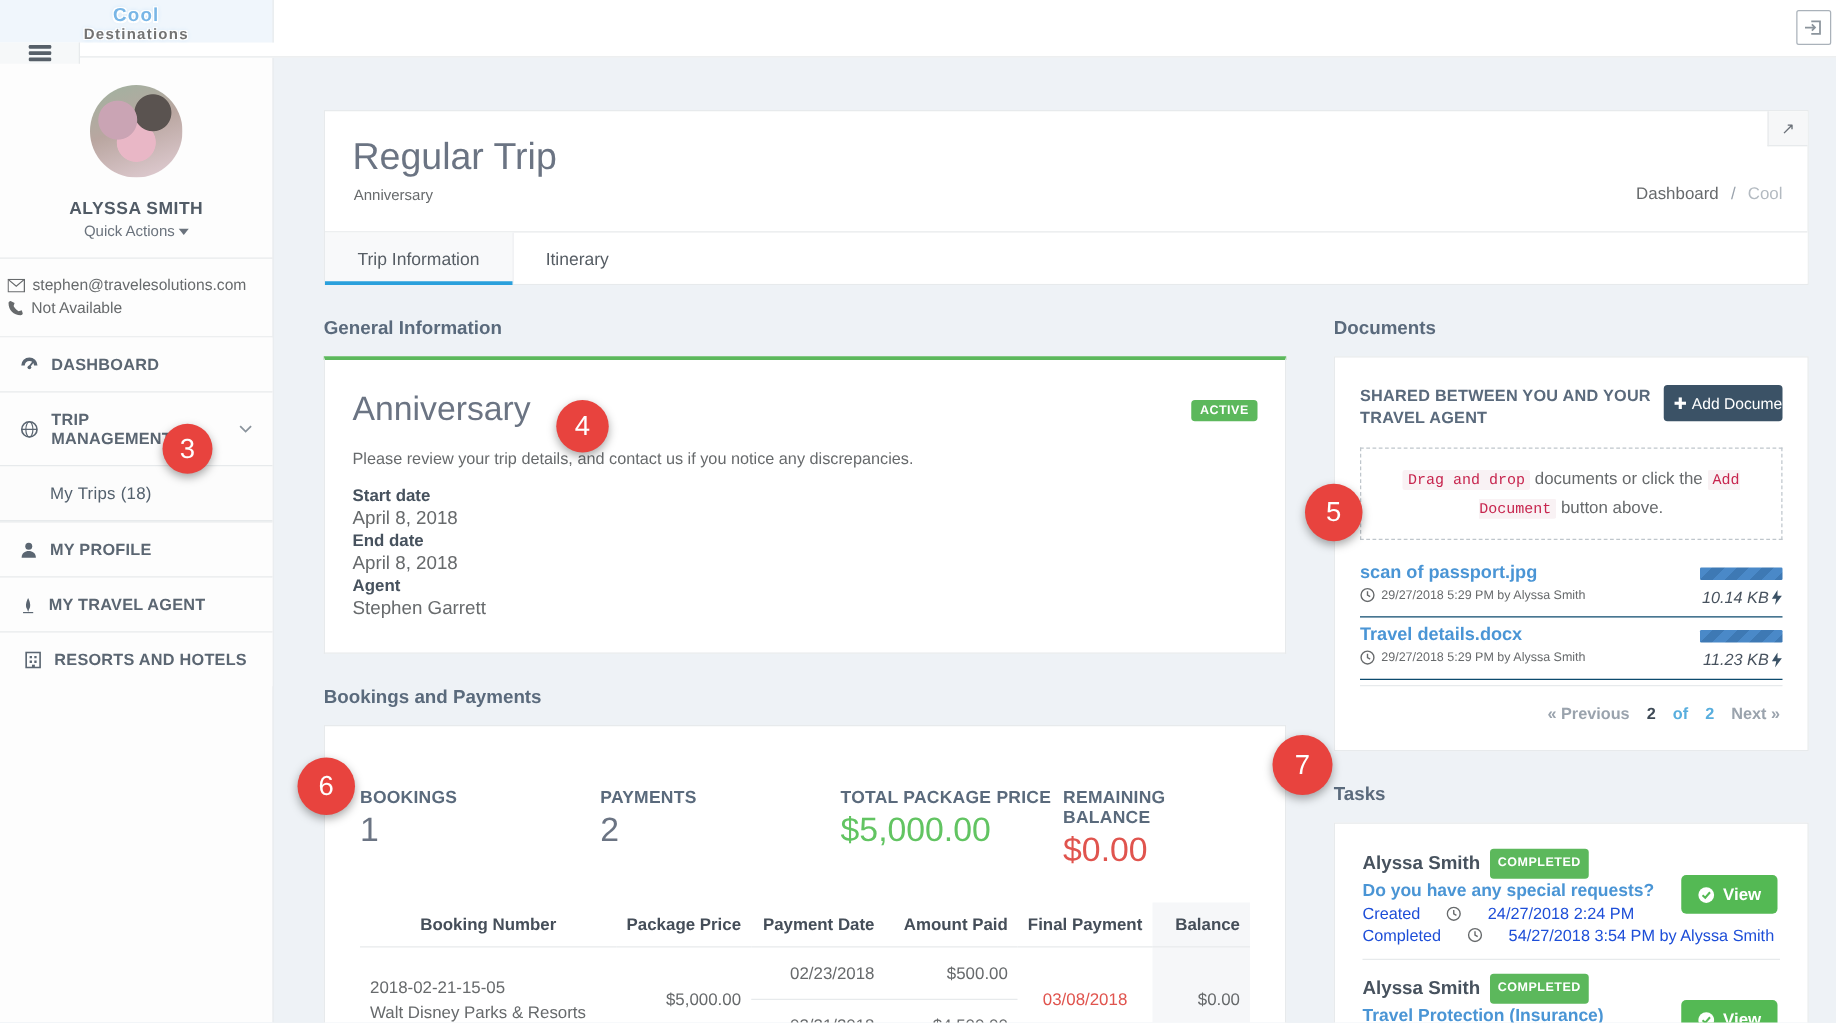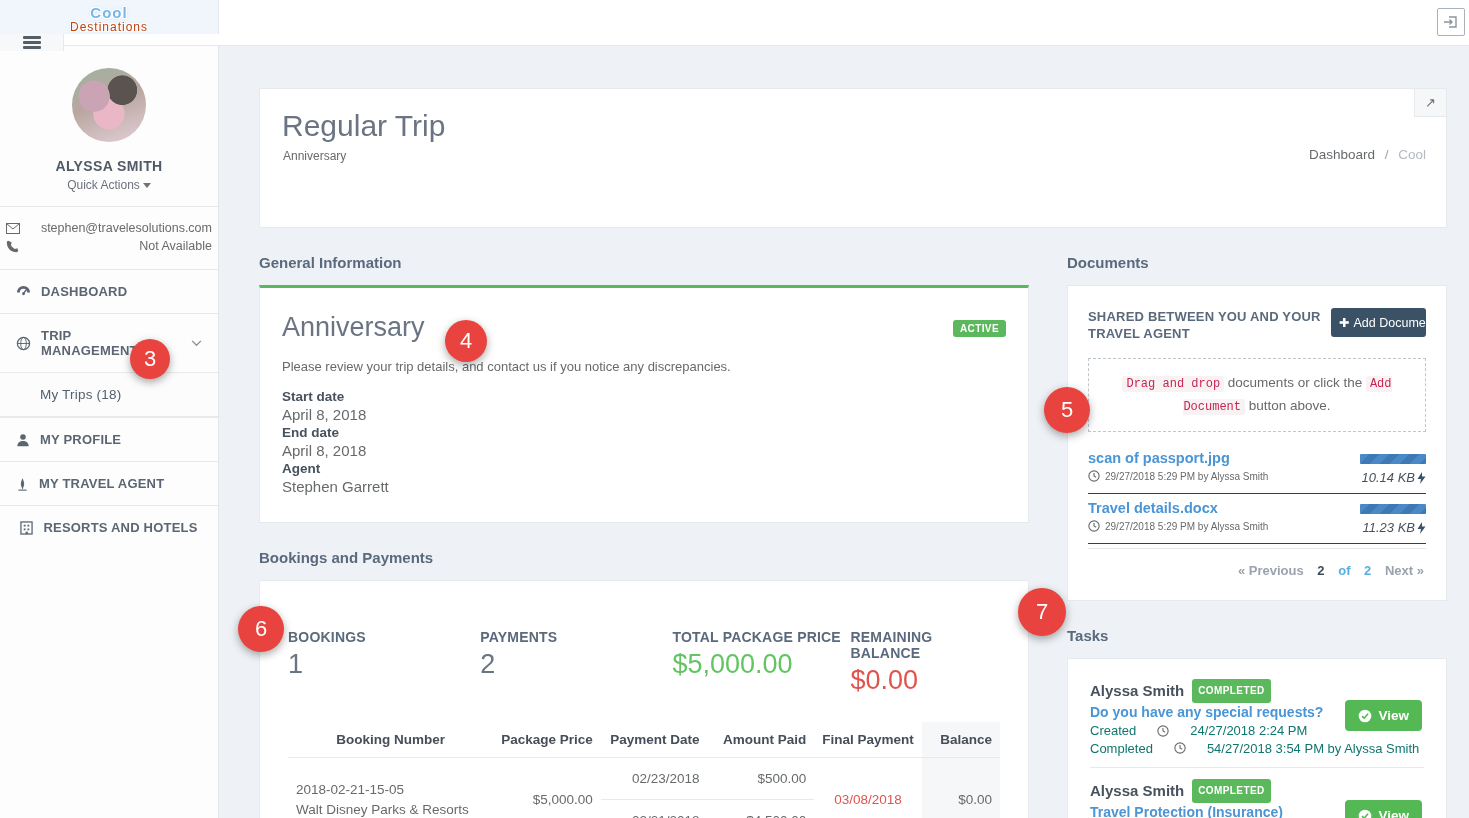--- a/index.html
+++ b/index.html
@@ -4,41 +4,41 @@
 <style>
   * { margin:0; padding:0; box-sizing:border-box; }
   html,body { width:1469px; height:818px; overflow:hidden; }
   body { font-family:"Liberation Sans", sans-serif; background:#eef2f6; color:#676a6c; position:relative; }
 
   
   .topbar { position:absolute; top:0; left:0; width:1469px; height:46px; background:#fff; border-bottom:1px solid #e7eaec; display:flex; z-index:5;flex-direction:column; }
   .logo-cell { width:219px; height:100%; background:#f0f6fc; border-right:1px solid #e7eaec; text-align:center; padding-top:4px; }
   .logo-line1 { font-size:15px; font-weight:800; color:#79b6e6; letter-spacing:1px;
     text-shadow:-1px -1px 0 #fff,1px -1px 0 #fff,-1px 1px 0 #fff,1px 1px 0 #fff,0 0 4px #bcdcf5; }
-  .logo-line2 { font-size:12px; font-weight:400; color:#c2410c; letter-spacing:1px; margin-top:-1px;
+  .logo-line2 { font-size:12px; font-weight:700; color:#737373; letter-spacing:1px; margin-top:-1px;
     text-shadow:-1px -1px 0 #fff,1px -1px 0 #fff,-1px 1px 0 #fff,1px 1px 0 #fff,0 0 4px #bcdcf5; }
   .hamburger-cell { width:64px; height:100%; background:#f6f8f9; border-right:1px solid #e7eaec; display:flex; align-items:center; justify-content:center; cursor:pointer; }
   .hamburger { width:18px; }
   .hamburger span { display:block; height:3px; background:#565f68; margin:2px 0; border-radius:1px; }
   .logout-btn { position:absolute; right:4px; top:8px; width:28px; height:28px; border:1px solid #aab2ba; border-radius:2px; display:flex; align-items:center; justify-content:center; color:#8b949c; background:#fff; cursor:pointer; }
 
   
   .sidebar { position:absolute; top:46px; left:0; width:219px; height:772px; background:#fdfdfd; border-right:1px solid #e2e6ea; }
   .profile { text-align:center; padding:22px 10px 14px; border-bottom:1px solid #e7eaec; }
   .avatar { width:74px; height:74px; border-radius:50%; margin:0 auto 16px; overflow:hidden;
     background:
       radial-gradient(circle at 30% 38%, #caa4b4 0 22%, transparent 23%),
       radial-gradient(circle at 68% 30%, #5a5350 0 20%, transparent 21%),
       radial-gradient(circle at 50% 62%, #e9b7c6 0 26%, transparent 27%),
       linear-gradient(160deg, #9fb3a0 0%, #b9a6a0 45%, #e3cfd6 100%); }
   .profile-name { font-size:14px; font-weight:700; color:#515b66; letter-spacing:.4px; }
   .quick-actions { font-size:12px; color:#6b737d; margin-top:4px; cursor:pointer; }
   .caret-down { display:inline-block; width:0; height:0; border-left:4px solid transparent; border-right:4px solid transparent; border-top:5px solid #6b737d; margin-left:3px; vertical-align:middle; }
   .contact { text-align:center; padding:10px 6px 12px; border-bottom:1px solid #e7eaec; font-size:12.5px; color:#676a6c; }
-  .contact-line { margin:4px 0; display:flex; align-items:center; justify-content:space-between; gap:6px; }
+  .contact-line { margin:4px 0; display:flex; align-items:center; justify-content:flex-start; gap:6px; }
   .nav { }
   .nav-item { display:flex; align-items:center; gap:10px; padding:14px 16px; border-top:1px solid #e7eaec; font-size:13px; font-weight:700; color:#5b6672; letter-spacing:.2px; cursor:pointer; background:#fdfdfd; }
   .nav-item:first-child { border-top:none; }
   .nav-item .spacer { flex:1; }
   .nav-sub { padding-left:40px; font-weight:400; font-size:13.5px; color:#54616e; border-top:1px solid #e7eaec; border-bottom:1px solid #e7eaec; background:#fcfcfc; }
   .nav-end { border-top:1px solid #e7eaec;justify-content:center; }
   .icon-svg { flex:0 0 auto; display:inline-block; }
 
   
   .main { position:absolute; top:46px; left:219px; width:1250px; height:772px; background:#eef2f6; }
@@ -105,21 +105,21 @@
   .pagination span { margin-left:10px; cursor:pointer; }
   .pg-page { color:#3e4a56; } .pg-of { color:#58aede; font-weight:600; } .pg-total { color:#58aede; }
 
   
   .tasks-card { padding:20px 22px 0; overflow:hidden; }
   .task { position:relative; padding-bottom:10px; margin-bottom:11px; border-bottom:1px solid #e7eaec; }
   .task-name-row { display:flex; align-items:center; gap:8px; line-height:20px; }
   .task-name { font-size:15px; font-weight:700; color:#47525e; }
   .completed-badge { background:#5cb85c; color:#fff; font-size:10px; font-weight:700; letter-spacing:.4px; padding:2px 6px; border-radius:3px; }
   .task-title { font-size:14px; font-weight:600; color:#4a95d5; line-height:19px; cursor:pointer; }
-  .task-meta { font-size:13px; color:#0f766e; line-height:17.5px; display:flex; align-items:center; gap:21px; }
+  .task-meta { font-size:13px; color:#1d4ed8; line-height:17.5px; display:flex; align-items:center; gap:21px; }
   .view-btn { position:absolute; right:2px; top:21px; background:#54b954; color:#fff; border:none; border-radius:4px; font-size:13.5px; font-weight:600; padding:8px 13px; display:flex; align-items:center; gap:6px; cursor:pointer; }
 
   
   .ann { position:absolute; border-radius:50%; background:#e8433e; color:#fff; display:flex; align-items:center; justify-content:center; font-size:22px; font-weight:400; box-shadow:0 3px 8px rgba(0,0,0,.35); z-index:20; }
   .ann-3 { left:130px; top:339px; width:40px; height:40px; }
   .ann-4 { left:445px; top:320px; width:42px; height:42px; }
   .ann-5 { left:1044px; top:387px; width:46px; height:46px; }
   .ann-6 { left:238px; top:606px; width:46px; height:46px; }
   .ann-7 { left:1018px; top:588px; width:48px; height:48px; }
 </style>
@@ -221,20 +221,24 @@
   <div class="header-card">
     <div class="page-title">Regular Trip</div>
     <div class="page-subtitle">Anniversary</div>
     <div class="expand-btn">
       <span>↗</span>
     </div>
     <div class="breadcrumb">
       <span>Dashboard</span>
       <span class="sep">/</span>
       <span class="current">Cool</span>
+    </div>
+    <div class="tabs-row">
+      <div class="tab active">Trip Information</div>
+      <div class="tab">Itinerary</div>
     </div>
   </div>
 
   <div class="content">
 
     <div class="col-left">
       <div class="section-heading">General Information</div>
       <div class="card general-card">
         <div class="trip-name">Anniversary</div>
         <div class="active-badge">ACTIVE</div>

